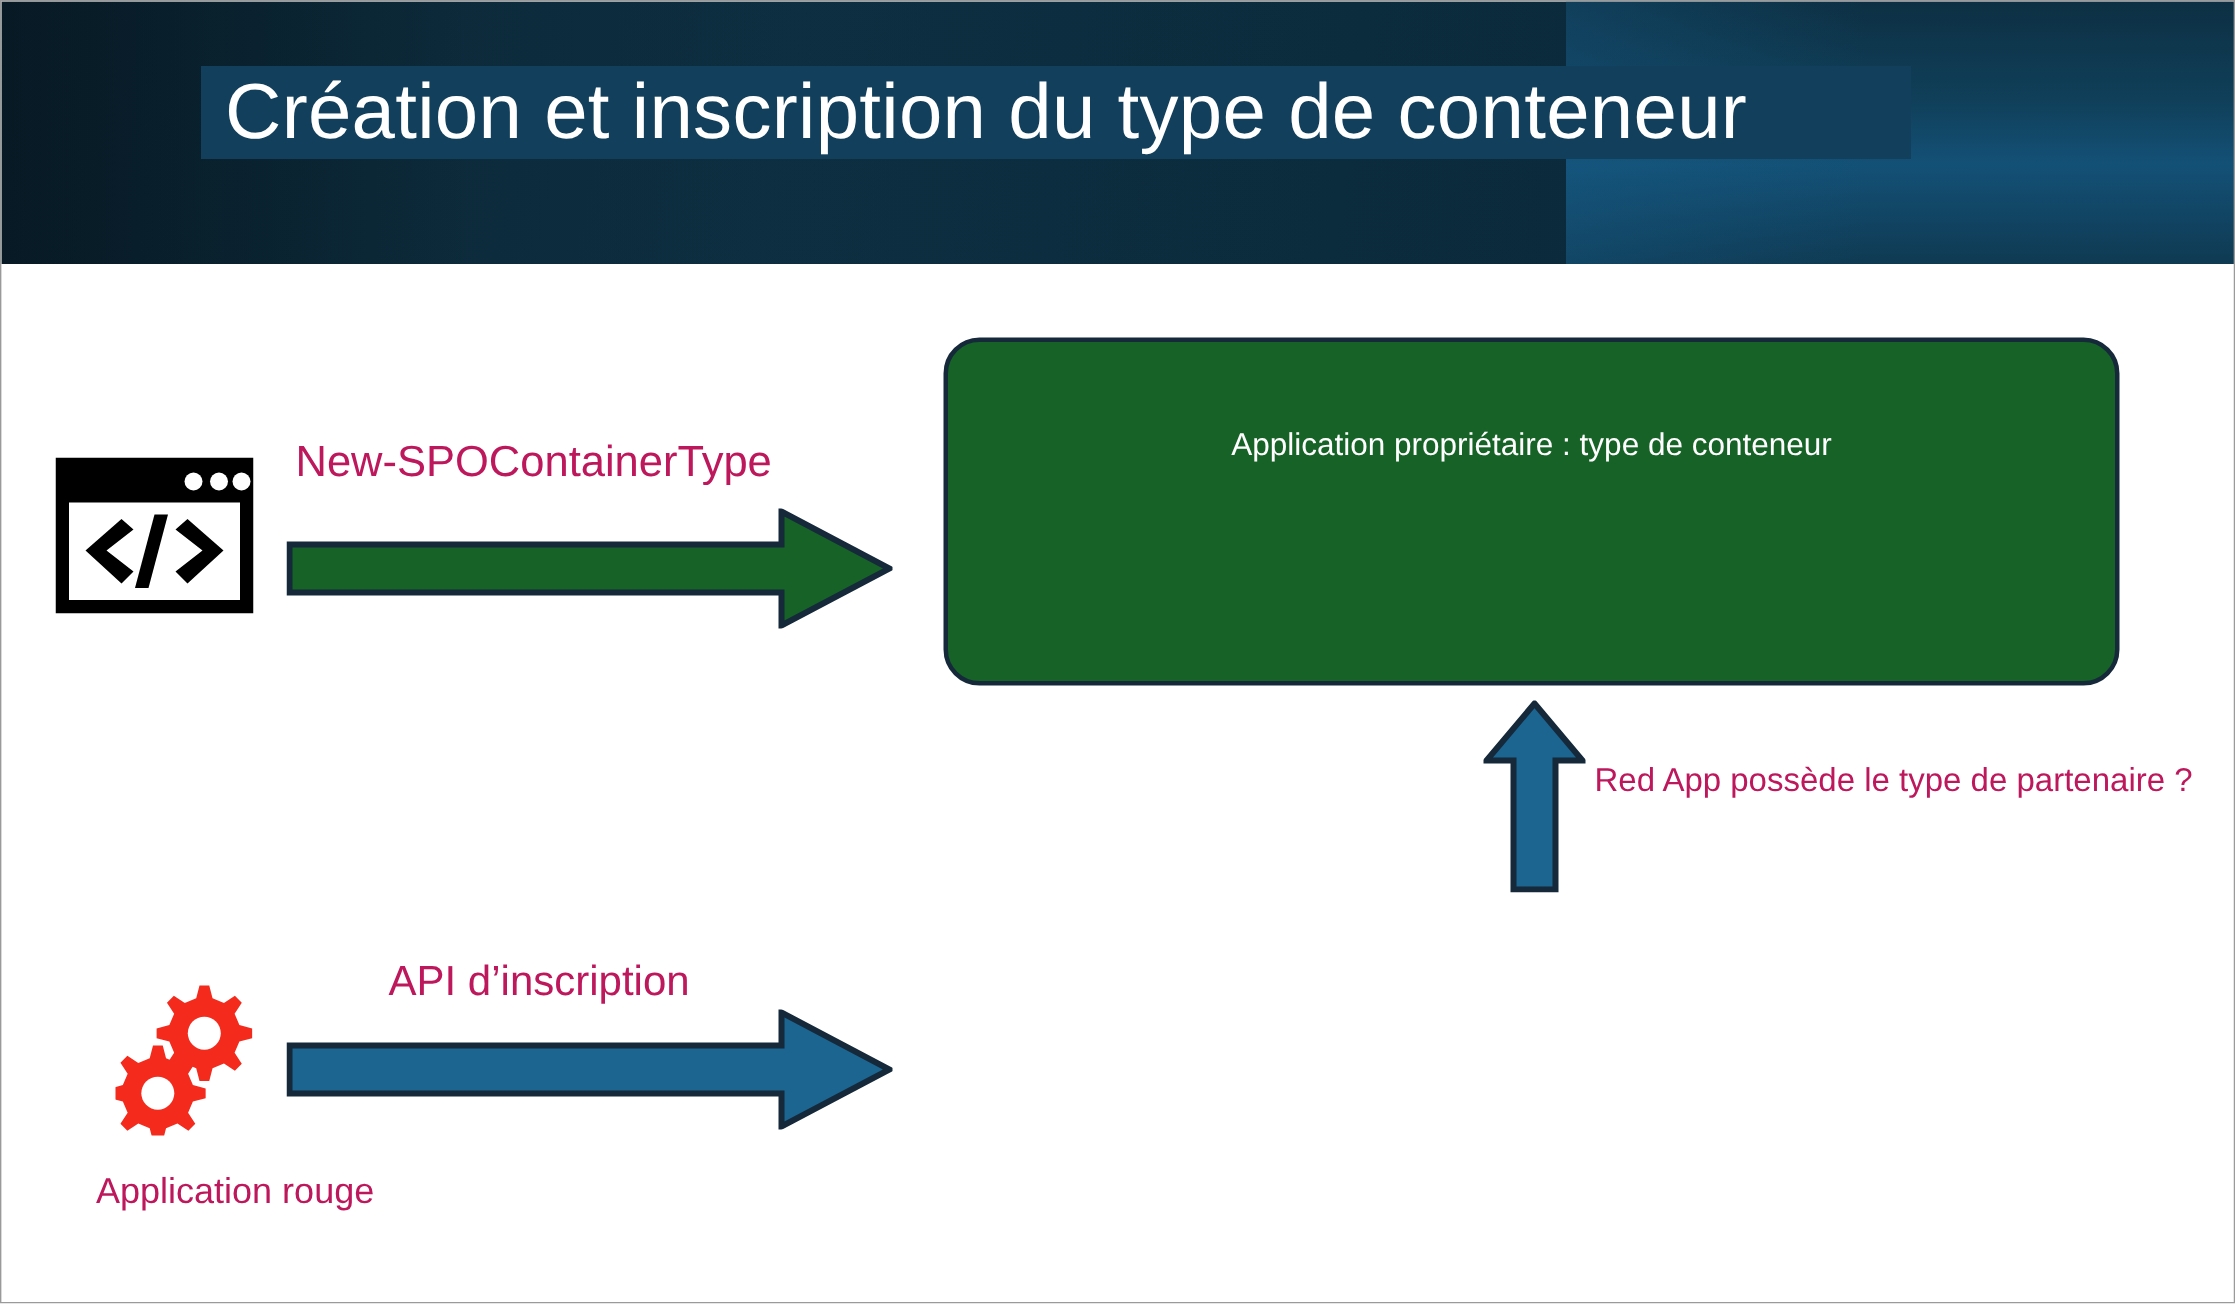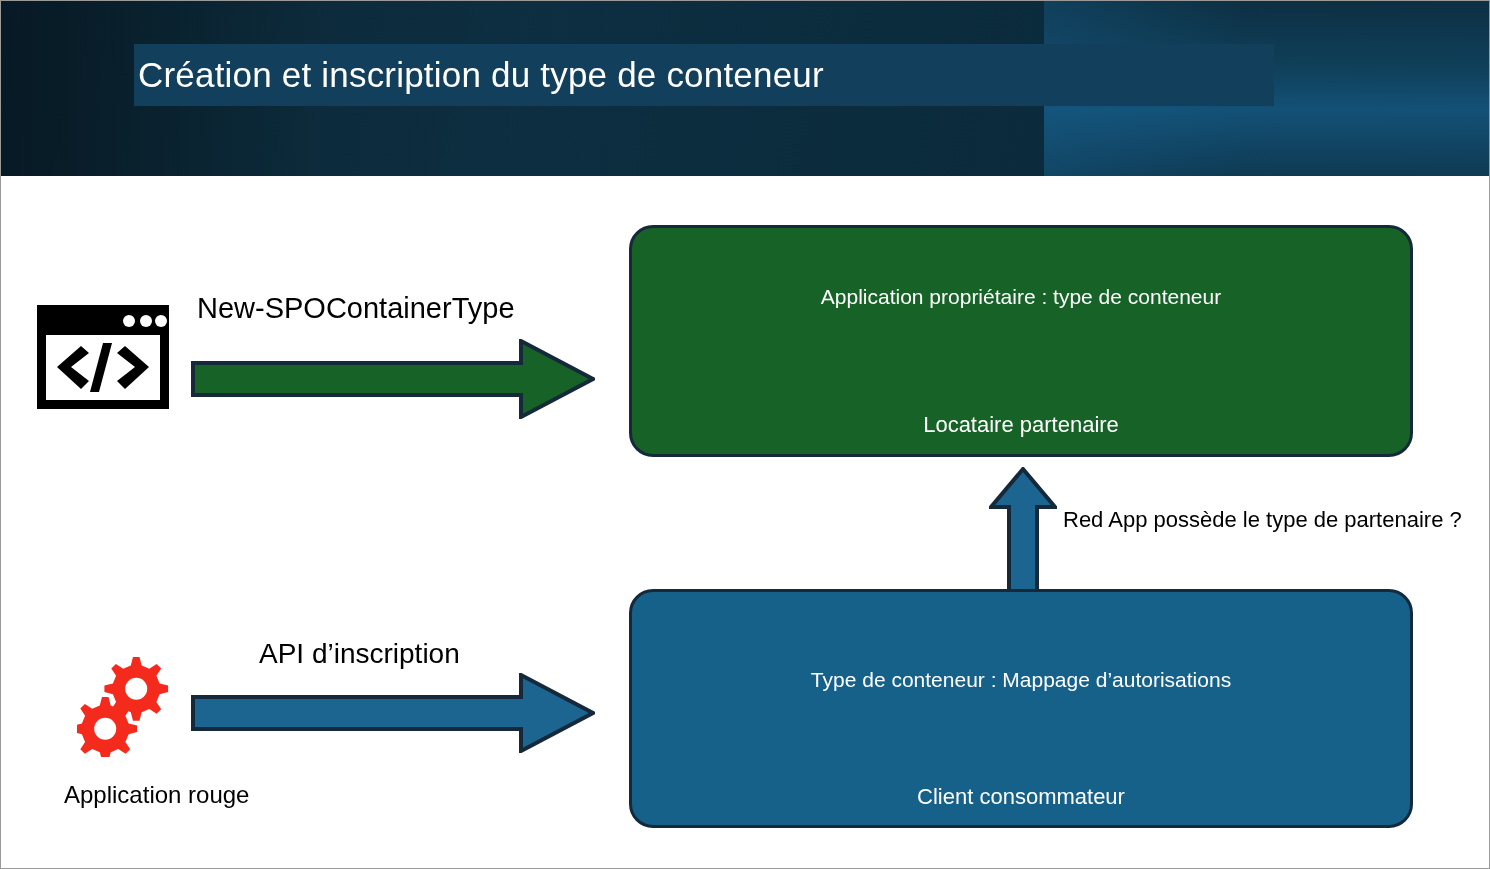--- a/index.html
+++ b/index.html
@@ -59,25 +59,25 @@
   #title-highlight {
     position: absolute;
     left: 133px;
     top: 43px;
     width: 1140px;
     height: 62px;
     background: #12405c;
   }
   #page-title {
     position: absolute;
-    left: 137px;
+    left: 149px;
     top: 39px;
     width: 1200px;
     color: #ffffff;
-    font-size: 35px;
+    font-size: 52px;
     font-weight: 400;
     line-height: 70px;
     white-space: nowrap;
     letter-spacing: .2px;
   }
 
   
   #canvas {
     position: absolute;
     left: 0;
@@ -139,21 +139,21 @@
   }
   #arrow-green { left: 190px; top: 163px; }
   #arrow-blue  { left: 190px; top: 497px; }
 
   
   #arrow-up { position: absolute; left: 988px; top: 291px; }
 
   
   .free-label {
     position: absolute;
-    color: #000000;
+    color: #be185d;
     font-weight: 400;
     white-space: nowrap;
   }
   #label-cmdlet  { left: 196px; top: 116px; font-size: 29px; }
   #label-api     { left: 258px; top: 462px; font-size: 28px; }
   #label-ownsq   { left: 1062px; top: 331px; font-size: 22px; }
   #label-redapp  { left: 63px;  top: 605px; font-size: 24px; }
 
   
   #icon-code  { position: absolute; left: 36px; top: 129px; }
@@ -219,22 +219,17 @@
     <div id="arrow-up">
       <svg width="68" height="128" viewBox="0 0 68 128" aria-hidden="true">
         <path d="M34 2 L66 40 L48 40 L48 126 L20 126 L20 40 L2 40 Z" fill="#1b6590" stroke="#15293b" stroke-width="4" stroke-linejoin="miter"></path>
       </svg>
     </div>
 
     <div class="free-label" id="label-ownsq">Red App possède le type de partenaire ?</div>
 
     <div class="node-box" id="box-green">
       <div class="box-title">Application propriétaire : type de conteneur</div>
-      <div class="box-sub">Locataire partenaire</div>
-    </div>
-
-    <div class="node-box" id="box-blue">
-      <div class="box-title">Type de conteneur : Mappage d’autorisations</div>
-      <div class="box-sub">Client consommateur</div>
-    </div>
+    </div>
+
 
   </div>
 </div>
 
 </body></html>

